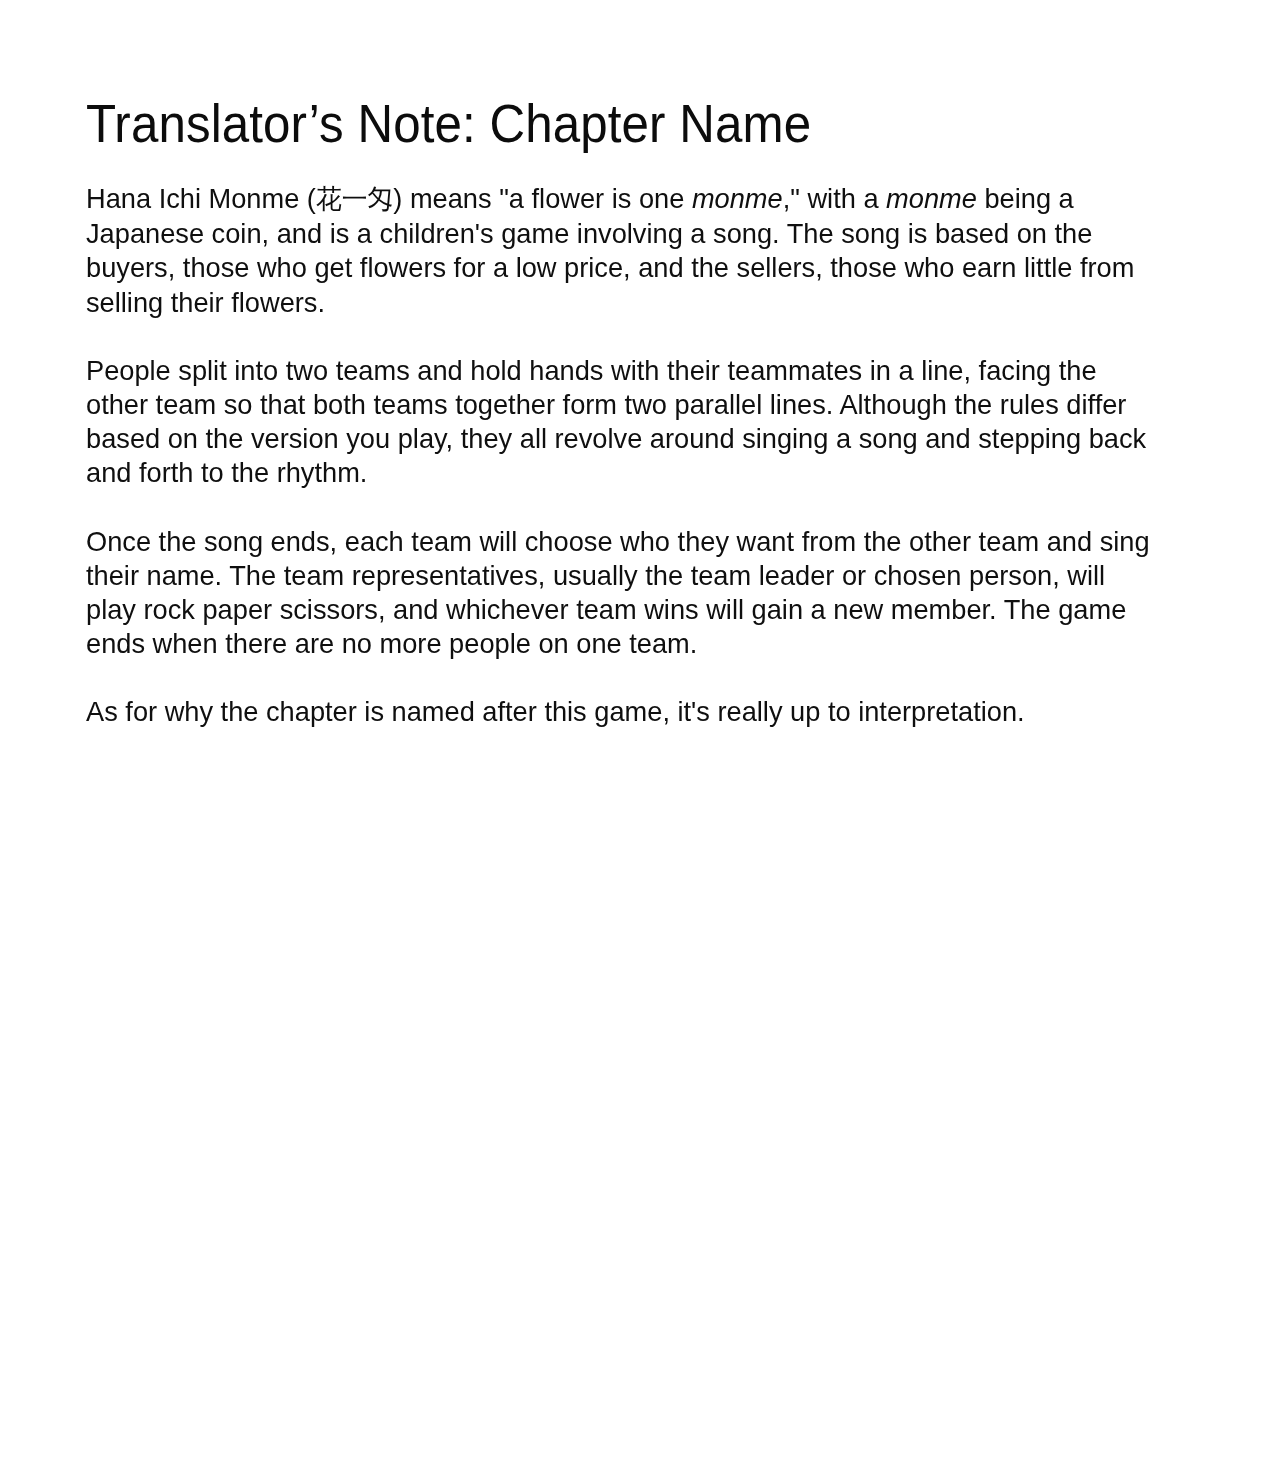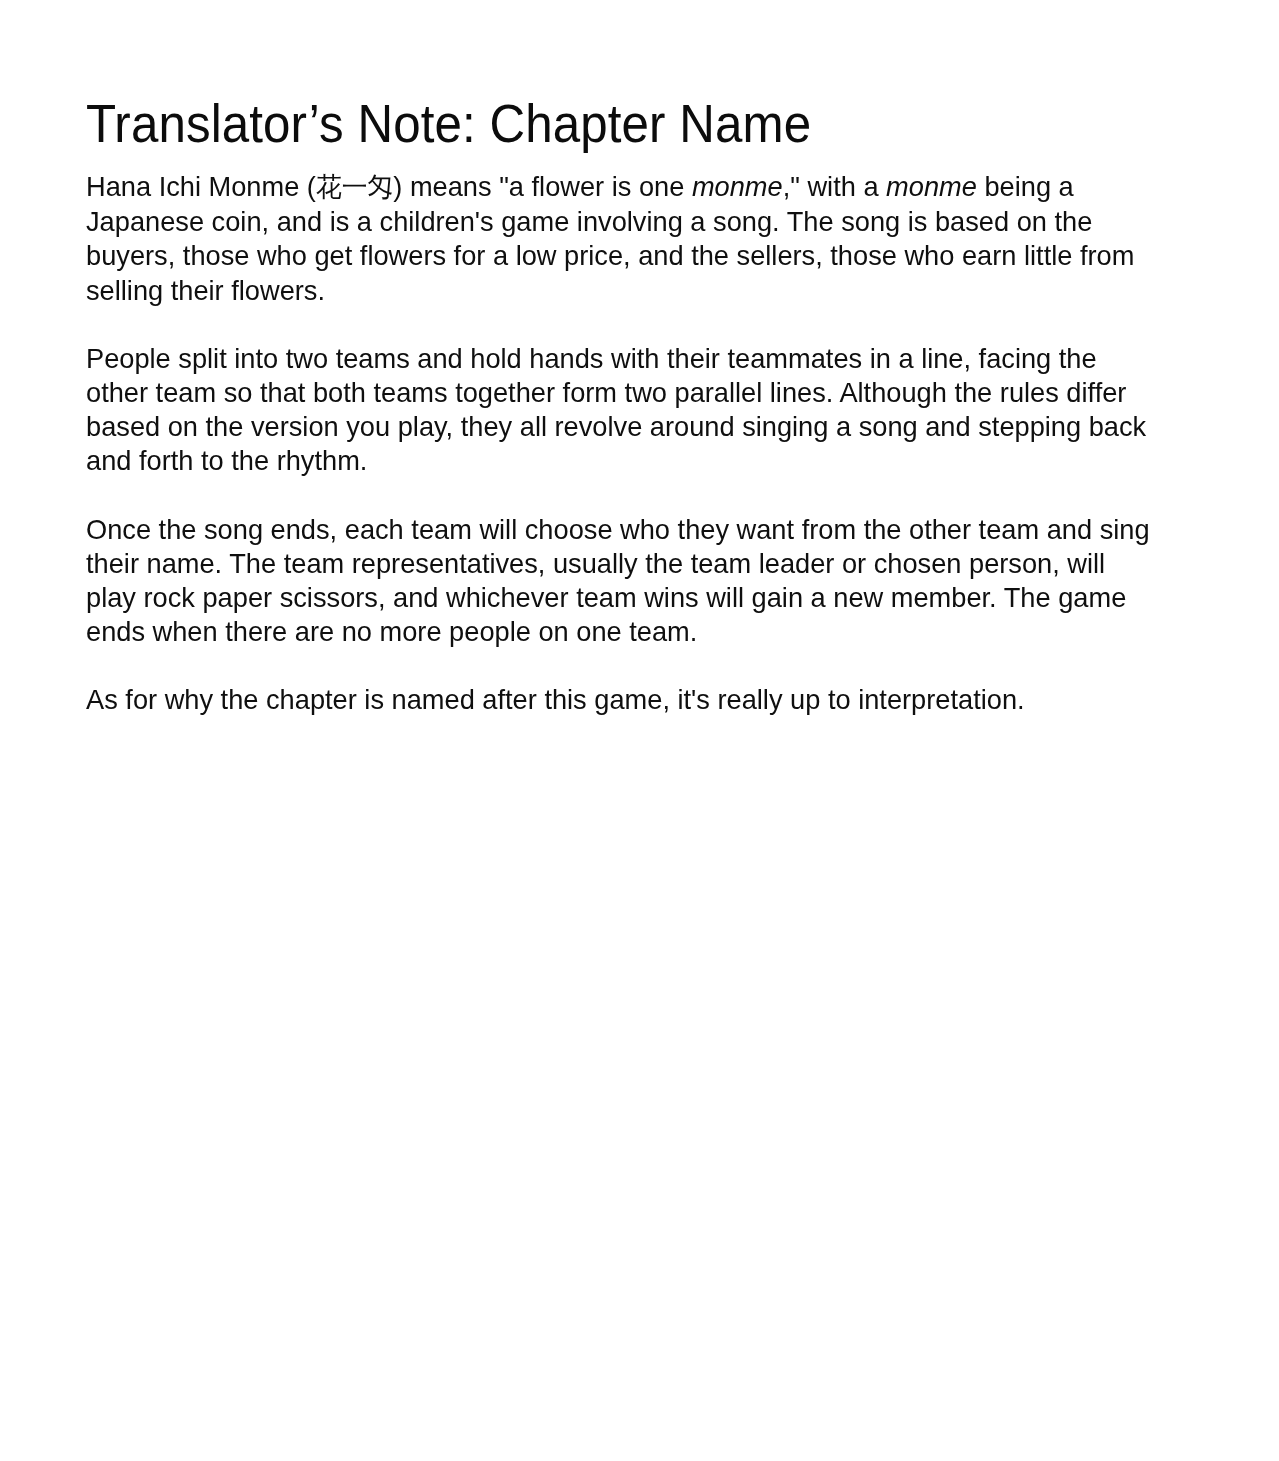--- a/index.html
+++ b/index.html
@@ -39,21 +39,21 @@
     letter-spacing: 0.1px;
     color: #0c0c0c;
     margin: 0;
     padding-top: 97px;
     white-space: nowrap;
     transform: scaleX(0.93);
     transform-origin: left top;
   }
 
   .note-body {
-    margin-top: 19px;
+    margin-top: 31px;
   }
 
   .para {
     font-family: "Liberation Sans", sans-serif;
     font-weight: 400;
     font-size: 28.5px;
     line-height: 34.2px;
     color: #0f0f0f;
     margin: 0 0 34px 0;
     text-align: left;

